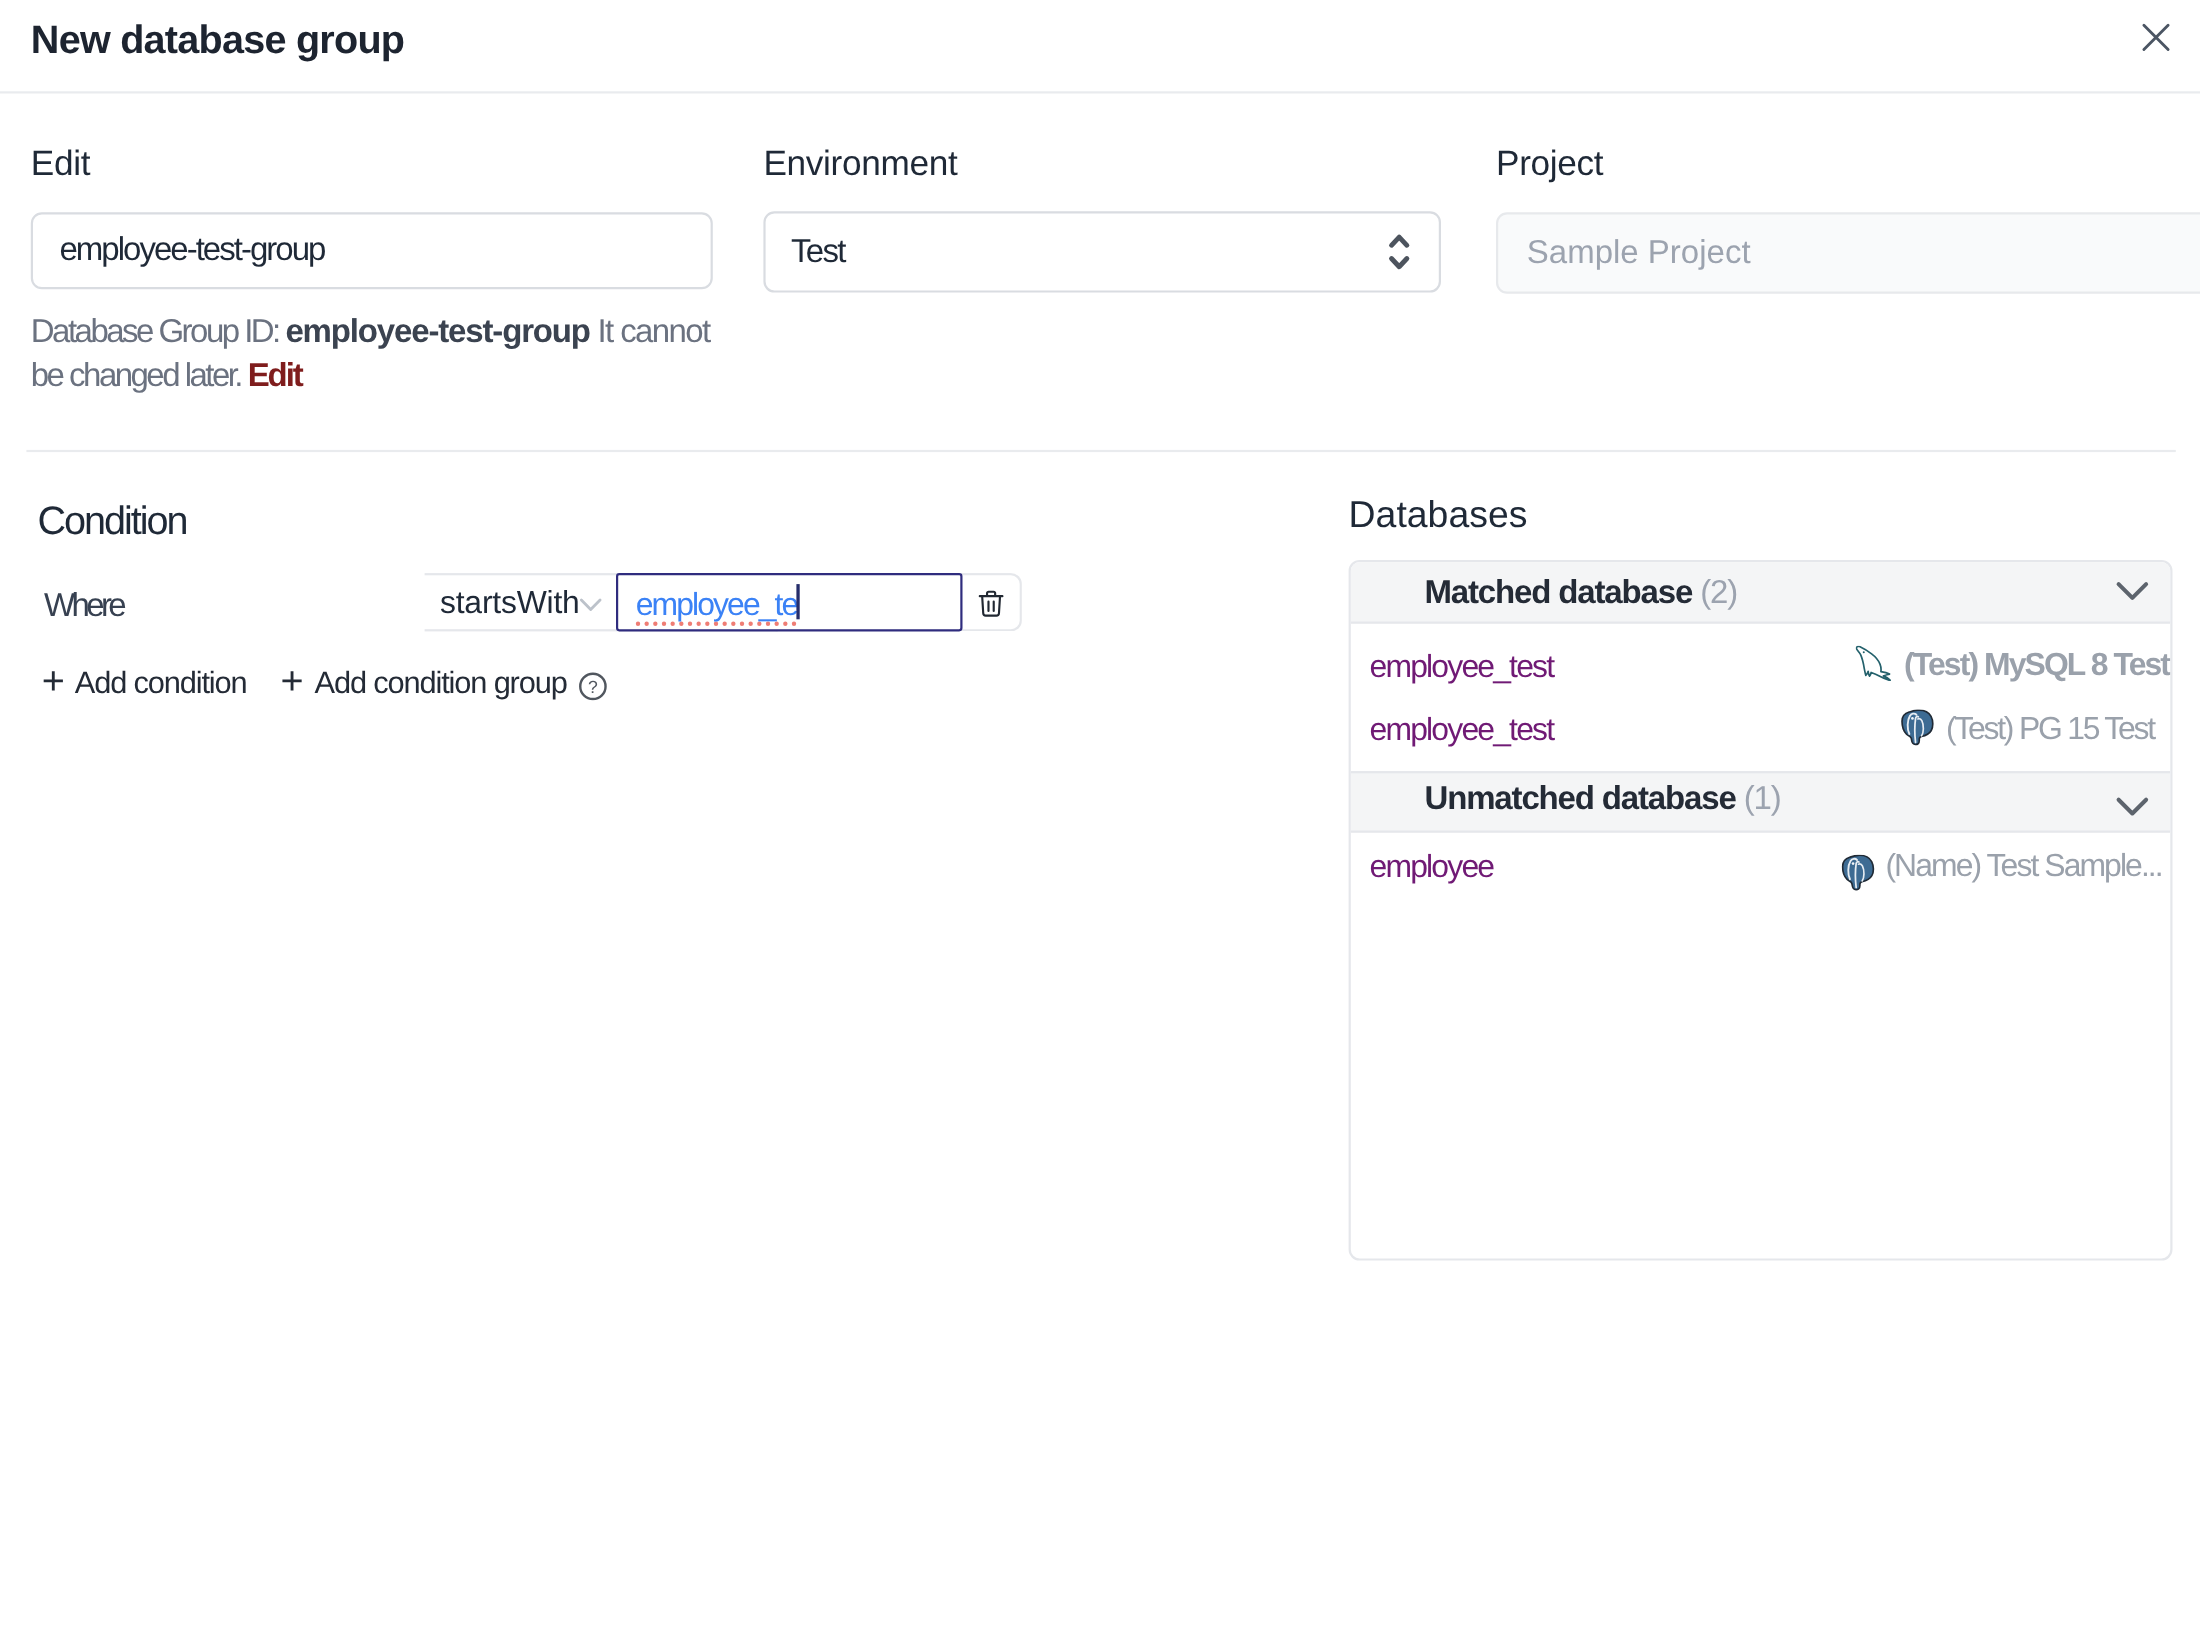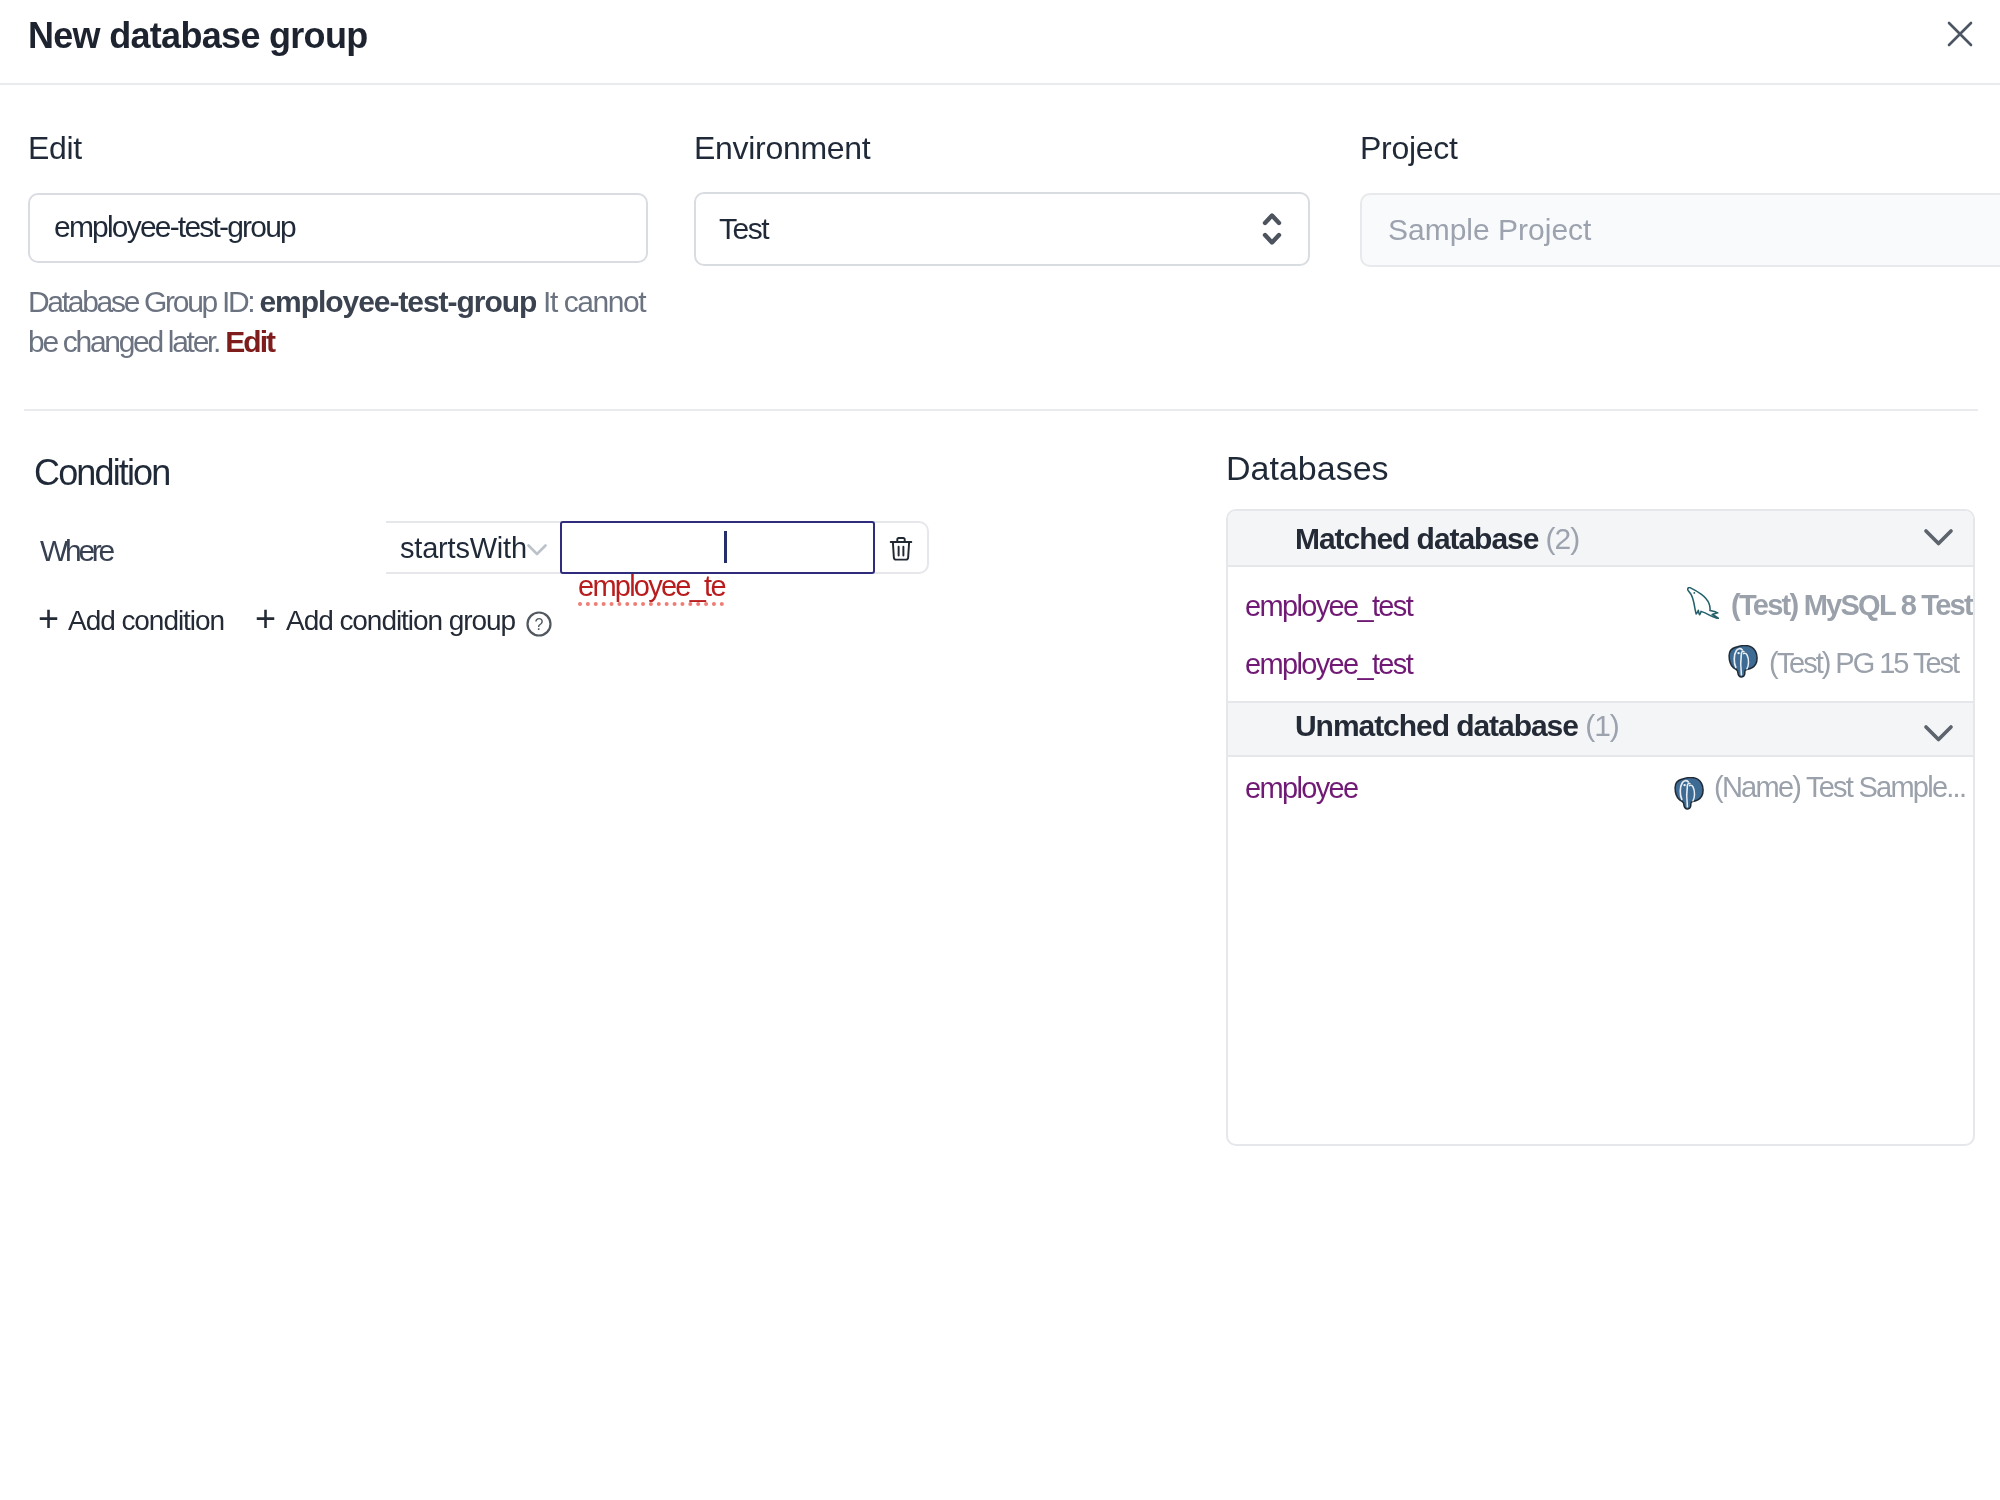--- a/index.html
+++ b/index.html
@@ -44,22 +44,22 @@
 #seg1 { left:0; width:243px; border-radius:10px 0 0 10px; }
 #seg2 { left:241px; width:321px; border-left:none; }
 #seg4 { left:728px; width:56px; border-radius:0 10px 10px 0; border-left:none; }
 #seg3 { left:415px; width:315px; height:53px; background:#fff; border:2.5px solid #2f2c7e; border-radius:3px; z-index:2; }
 .segtxt { position:absolute; font-size:29px; color:#1f2937; top:11px; white-space:pre; line-height:1; }
 #seg1 .segtxt { left:17px; letter-spacing:-1.85px; }
 #seg2 .segtxt { left:14px; letter-spacing:-0.2px; }
 .segchev { position:absolute; top:20px; }
 #seg1 .segchev { left:203px; }
 #seg2 .segchev { left:140px; }
-#valtxt { position:absolute; left:16px; top:9px; font-size:29px; color:#b91c1c; white-space:pre; line-height:1.25; letter-spacing:-1.75px;
-  text-decoration: underline dotted #ef7d74 3.5px; text-underline-offset:6px;margin-top:36px; }
+#valtxt { position:absolute; left:16px; top:9px; font-size:29px; color:#3b82f6; white-space:pre; line-height:1.25; letter-spacing:-1.75px;
+  text-decoration: underline dotted #ef7d74 3.5px; text-underline-offset:6px; }
 #cursor { position:absolute; left:162px; top:8px; width:3px; height:32px; background:#252d6b; }
 #seg4 svg { position:absolute; left:15px; top:10px; }
 
 .addlink { font-size:28px; font-weight:500; color:#242b36; letter-spacing:-1.05px; line-height:1; }
 .plus { position:absolute; font-size:36px; font-weight:400; color:#242b36; line-height:1; letter-spacing:0; }
 #plus1 { left:38px; top:601px; }
 #add1 { left:68px; top:607px; }
 #plus2 { left:255px; top:601px; }
 #add2 { left:286px; top:607px; }
 #qmark { left:526px; top:611px; }

